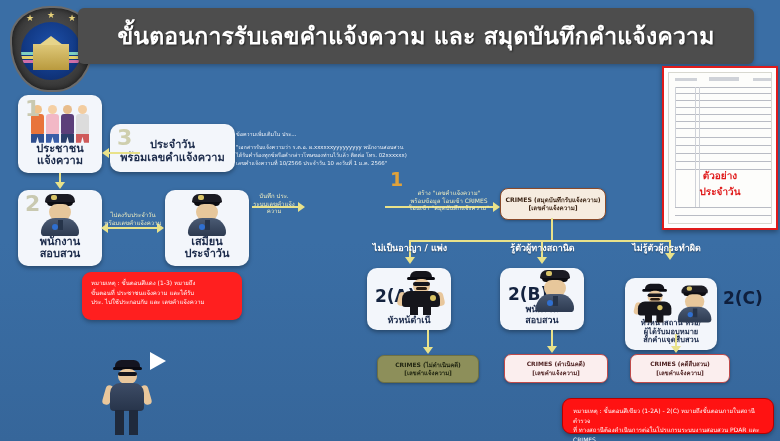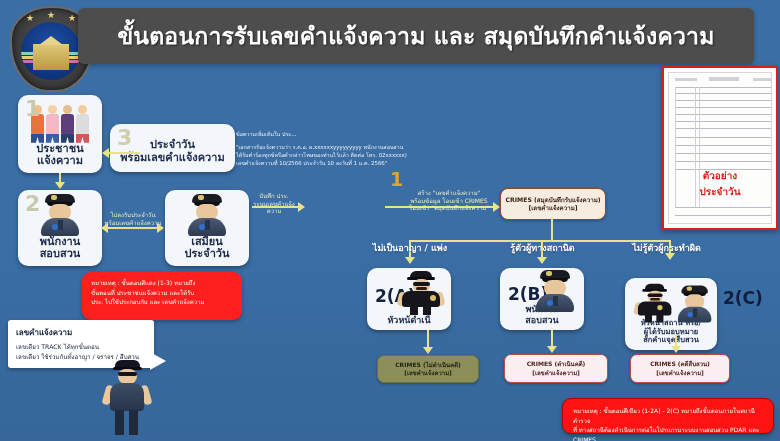--- a/index.html
+++ b/index.html
@@ -443,25 +443,20 @@
     <div>หมายเหตุ : ขั้นตอนสีแดง (1-3) หมายถึง</div>
     <div>ขั้นตอนที่ ประชาชนแจ้งความ และได้รับ</div>
     <div>ประ. ไปใช้ประกอบกับ และ เลขคำแจ้งความ</div>
   </div>
 
   <div class="note-red br" style="left:562px;top:398px;width:212px;height:36px;padding:7px 10px;">
     <div>หมายเหตุ : ขั้นตอนสีเขียว (1-2A) - 2(C) หมายถึงขั้นตอนภายในสถานีตำรวจ</div>
     <div>ที่ ทางสถานีต้องดำเนินการต่อในโปรแกรมระบบงานสอบสวน PDAR และ CRIMES</div>
   </div>
 
-  <div class="callout" style="left:8px;top:320px;width:146px;height:48px;">
-    <div class="co-title">เลขคำแจ้งความ</div>
-    <div class="co-line">เลขเดียว TRACK ได้ทุกขั้นตอน</div>
-    <div class="co-line">เลขเดียว ใช้ร่วมกันทั้งอาญา / จราจร / สืบสวน</div>
-  </div>
   <div class="callout-tail" style="left:150px;top:352px;"></div>
 
   <div class="mascot">
     <div class="ms-cap"></div>
       <div class="ms-face"></div>
       <div class="ms-glass"></div>
     <div class="ms-arm-l"></div>
       <div class="ms-arm-r"></div>
       <div class="ms-body"></div>
     <div class="ms-leg-l"></div>

